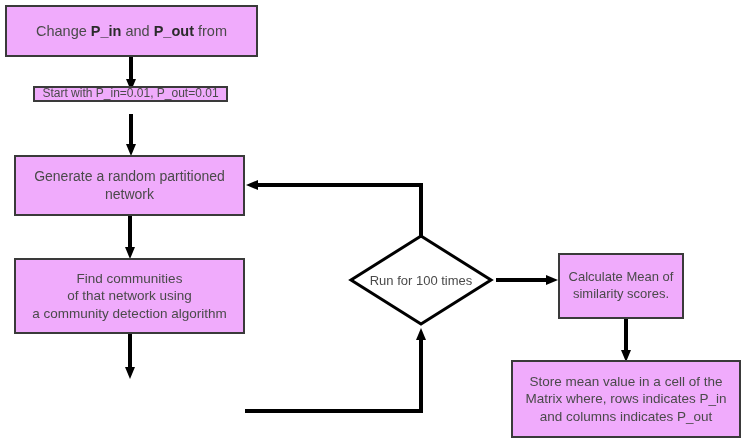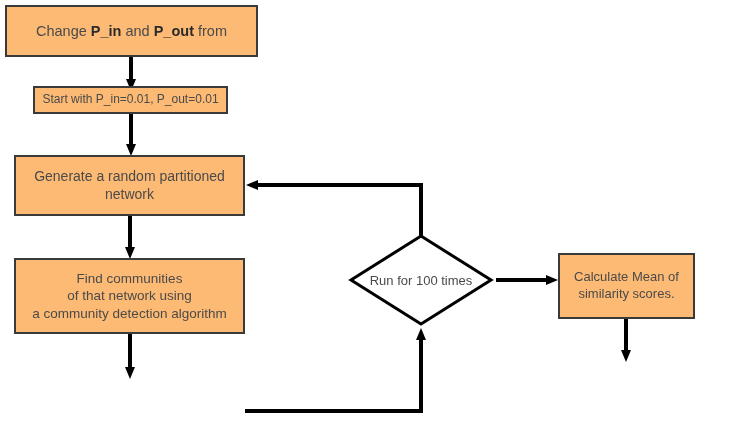--- a/index.html
+++ b/index.html
@@ -12,40 +12,40 @@
     width: 749px;
     height: 446px;
     background: #ffffff;
     font-family: "Liberation Sans", sans-serif;
     overflow: hidden;
   }
   .node {
     position: absolute;
     box-sizing: border-box;
     border: 2px solid #3a3a3a;
-    background: #fdba74;
+    background: #f0abfc;
     display: flex;
     align-items: center;
     justify-content: center;
     text-align: center;
     color: #4a4a4a;
     line-height: 1.28;
     z-index: 3;
   }
   .node .txt {
     display: block;
     padding: 0 6px;
     white-space: pre-line;
   }
   .n-start      { left: 5px;   top: 5px;   width: 253px; height: 52px;  font-size: 14.5px; }
-  .n-init       { left: 33px;  top: 86px;  width: 195px; height: 28px;  font-size: 12px;   }
+  .n-init       { left: 33px;  top: 86px;  width: 195px; height: 16px;  font-size: 12px;   }
   .n-generate   { left: 14px;  top: 155px; width: 231px; height: 61px;  font-size: 14px;   }
   .n-communities{ left: 14px;  top: 258px; width: 231px; height: 76px;  font-size: 13.5px; }
   .n-similarity { left: 14px;  top: 378px; width: 231px; height: 62px;  font-size: 13.5px; }
-  .n-mean       { left: 558px; top: 253px; width: 137px; height: 66px;  font-size: 13px;   }
+  .n-mean       { left: 558px; top: 253px; width: 126px; height: 66px;  font-size: 13px;   }
   .n-store      { left: 511px; top: 360px; width: 230px; height: 78px;  font-size: 13.5px; }
 
   .node .bold { font-weight: bold; color: #2b2b2b; }
 
   .diamond-wrap {
     position: absolute;
     left: 348px;
     top: 233px;
     width: 146px;
     height: 94px;
@@ -142,14 +142,19 @@
       <polygon points="73,3 143,47 73,91 3,47" fill="#ffffff" stroke="#000000" stroke-width="3"></polygon>
     </svg>
     <div class="diamond-label">Run for 100 times</div>
   </div>
 
   <div class="node n-mean">
     <span class="txt">Calculate Mean of
 similarity scores.</span>
   </div>
 
+  <div class="node n-store">
+    <span class="txt">Store mean value in a cell of the
+Matrix where, rows indicates P_in
+and columns indicates P_out</span>
+  </div>
 
 </div>
 
 </body></html>

